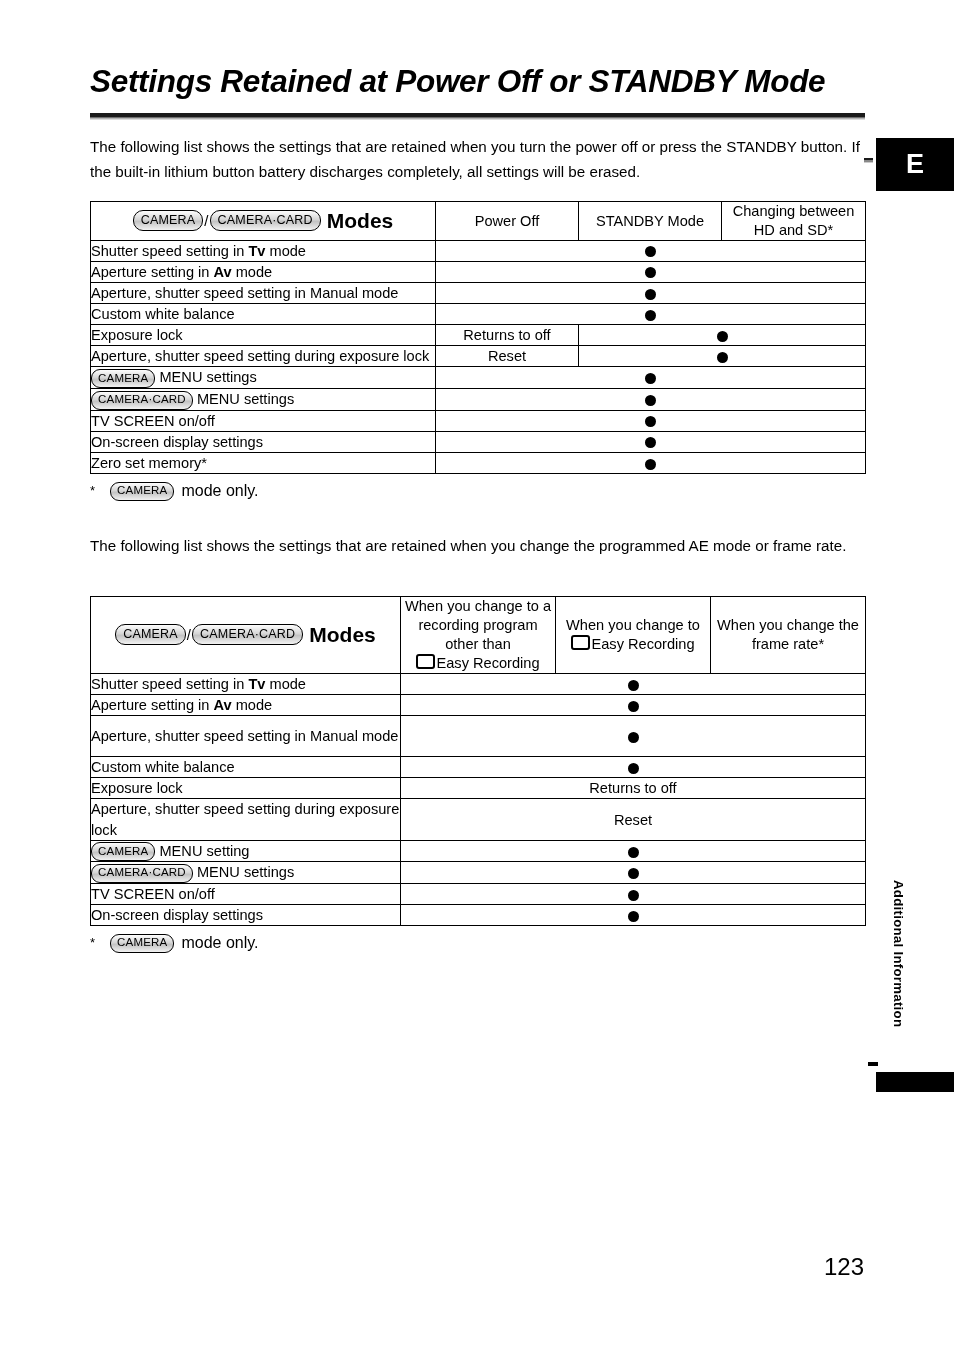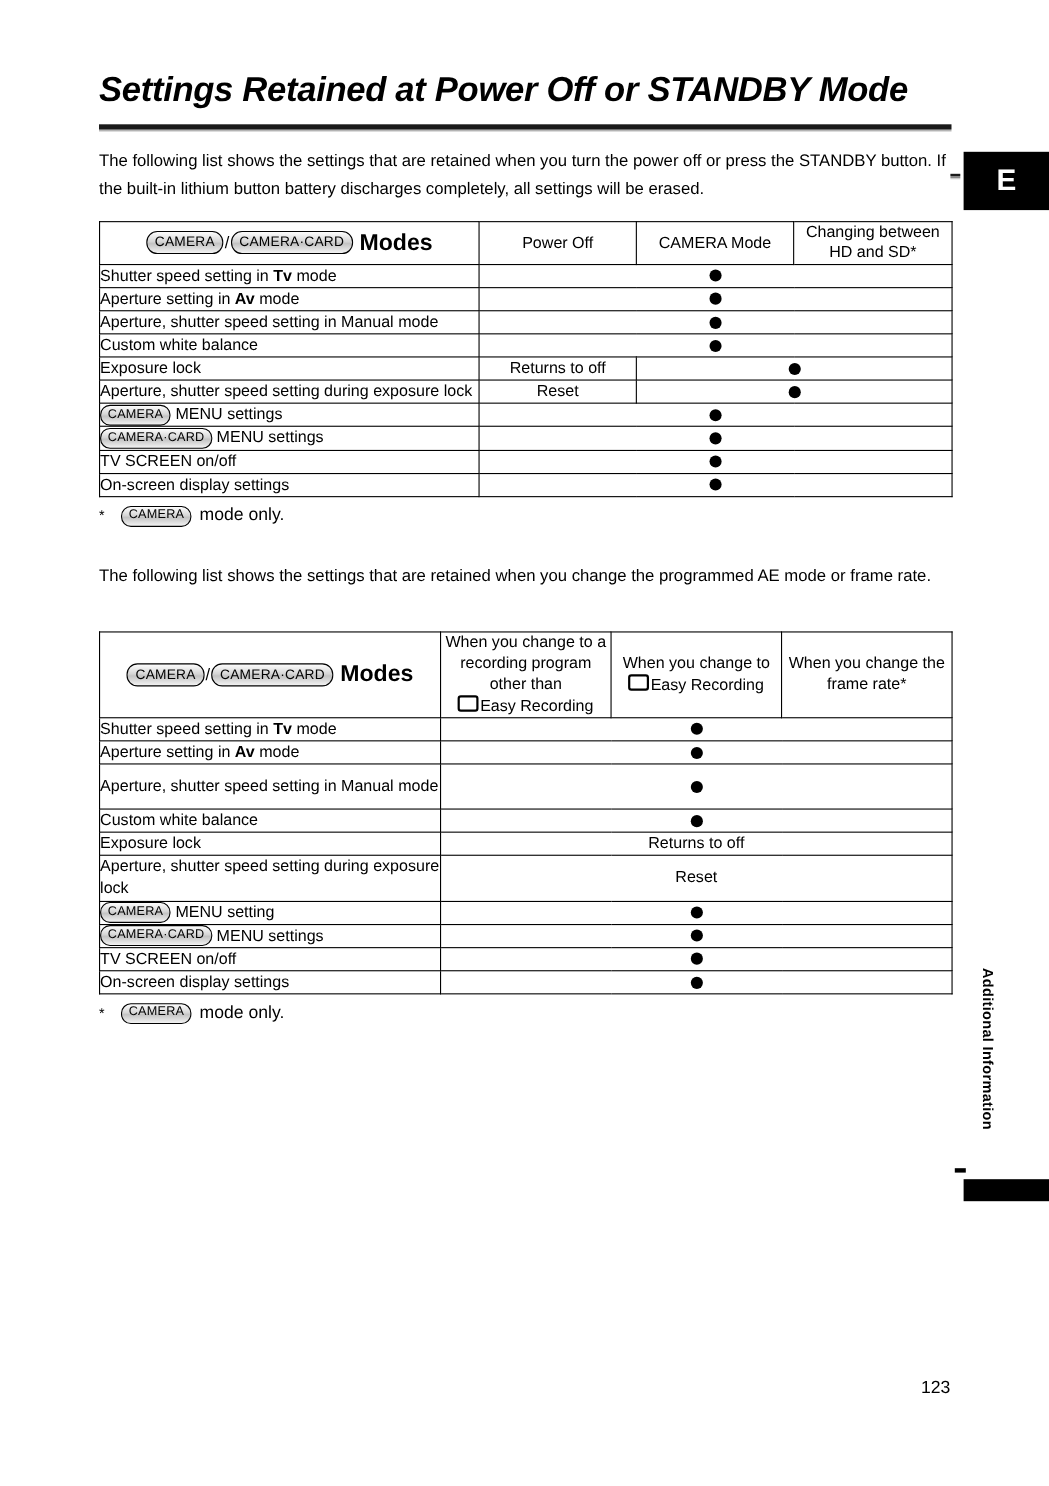--- a/index.html
+++ b/index.html
@@ -235,21 +235,21 @@
   .footnote .star { width: 20px; display: inline-block; font-size: 13px; }
   .footnote .fn-text { margin-left: 7px; font-size: 16px; }
 
   
   .page-num {
     position: absolute;
     left: 0;
     top: 1253px;
     width: 864px;
     text-align: right;
-    font-size: 16px;
+    font-size: 24px;
     font-weight: normal;
   }
 </style>
 </head>
 <body>
 
 <div class="page">
 
   <div class="content">
 
@@ -264,21 +264,21 @@
         <col style="width:143px">
         <col style="width:143px">
         <col style="width:144px">
       </colgroup>
       <thead>
         <tr>
           <th class="hdr-modes">
             <span class="badge badge-hdr">CAMERA</span><span class="slash">/</span><span class="badge badge-hdr">CAMERA·CARD</span><span class="modes-word">Modes</span>
           </th>
           <th class="hdr-col">Power Off</th>
-          <th class="hdr-col">CAMERA Mode</th>
+          <th class="hdr-col">STANDBY Mode</th>
           <th class="hdr-col-tall">
             <span>Changing between</span><br>
             <span>HD and SD*</span>
           </th>
         </tr>
       </thead>
       <tbody>
           <tr>
             <td class="lbl"><span>Shutter speed setting in </span><span class="b">Tv</span><span> mode</span></td>
             <td class="val" colspan="3"><span class="dot"></span></td>
@@ -312,20 +312,24 @@
           <tr>
             <td class="lbl"><span class="badge badge-cell">CAMERA·CARD</span><span> MENU settings</span></td>
             <td class="val" colspan="3"><span class="dot"></span></td>
           </tr>
           <tr>
             <td class="lbl"><span>TV SCREEN on/off</span></td>
             <td class="val" colspan="3"><span class="dot"></span></td>
           </tr>
           <tr>
             <td class="lbl"><span>On-screen display settings</span></td>
+            <td class="val" colspan="3"><span class="dot"></span></td>
+          </tr>
+          <tr>
+            <td class="lbl"><span>Zero set memory*</span></td>
             <td class="val" colspan="3"><span class="dot"></span></td>
           </tr>
         </tbody>
     </table>
 
     <div class="footnote">
       <span class="star">*</span>
       <span class="badge badge-note">CAMERA</span>
       <span class="fn-text">mode only.</span>
     </div>

